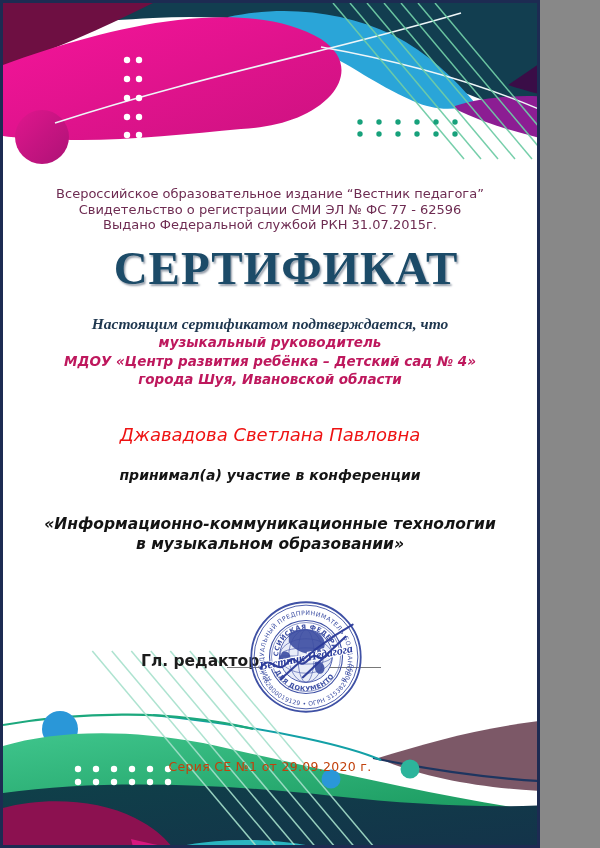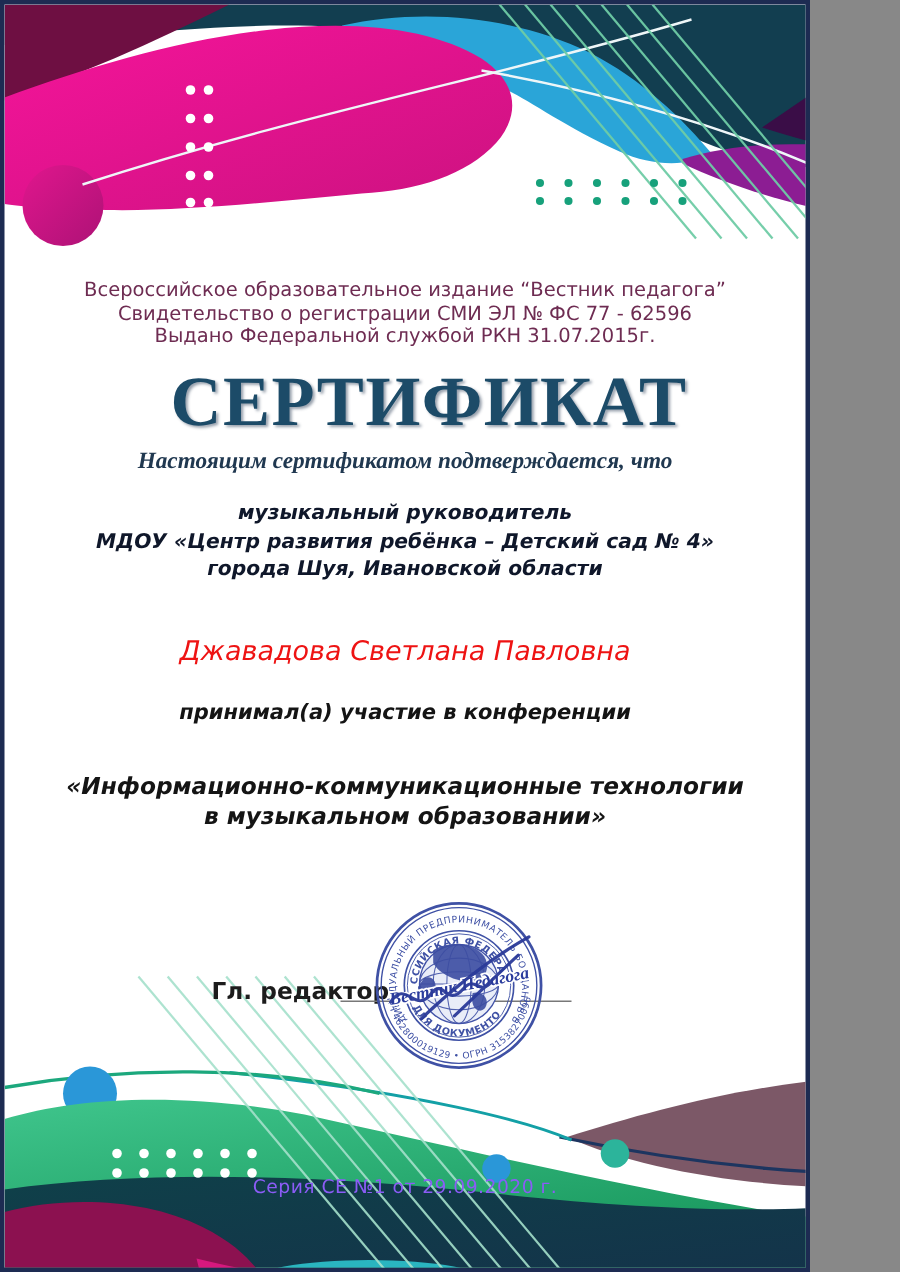--- a/index.html
+++ b/index.html
@@ -12,33 +12,33 @@
   svg{display:block;}
   .deco{position:absolute;pointer-events:none;}
 
   .issuer{top:183px;font-size:13px;line-height:15.5px;color:#6e2c52;font-weight:500;}
   .title{
     top:238px;font-family:"Liberation Serif","DejaVu Serif",serif;font-weight:bold;
     font-size:47px;letter-spacing:1px;color:#1c4b68;
     text-shadow:1.5px 1.5px 2px rgba(25,45,70,.45);
     padding-left:32px;
   }
-  .subtitle{top:296px;font-family:"Liberation Serif","DejaVu Serif",serif;
+  .subtitle{top:312px;font-family:"Liberation Serif","DejaVu Serif",serif;
     font-style:italic;font-weight:bold;font-size:15.5px;color:#203850;}
-  .roleblock{top:330px;font-size:13.5px;line-height:18.5px;font-weight:bold;font-style:italic;color:#0f172a;}
+  .roleblock{top:330px;font-size:13.5px;line-height:18.5px;font-weight:bold;font-style:italic;color:#be185d;}
   .name{top:421px;font-size:18px;font-weight:normal;font-style:italic;color:#ee1313;}
   .partic{top:464px;font-size:14px;font-weight:bold;font-style:italic;color:#141414;}
   .conf{top:511px;font-size:15.5px;line-height:20px;font-weight:bold;font-style:italic;color:#141414;}
 
   .sig-label{position:absolute;font-size:15.5px;font-weight:bold;color:#1c1c1c;}
   .sig-editor{left:138px;top:649px;}
   .sig-name{left:384px;top:649px;}
   .sig-line{position:absolute;left:224px;top:664px;width:154px;border-top:1.5px solid #787878;}
 
-  .serial{top:780px;font-size:12.5px;letter-spacing:.3px;color:#8b5cf6;}
+  .serial{top:756px;font-size:12.5px;letter-spacing:.3px;color:#c2410c;}
 
   .stamp{position:absolute;left:227px;top:578px;}
 </style>
 </head>
 <body>
 
 <div class="cert">
 
   <svg class="deco" style="top:0;left:0" width="600" height="172" viewBox="0 0 600 172">
     <defs>

